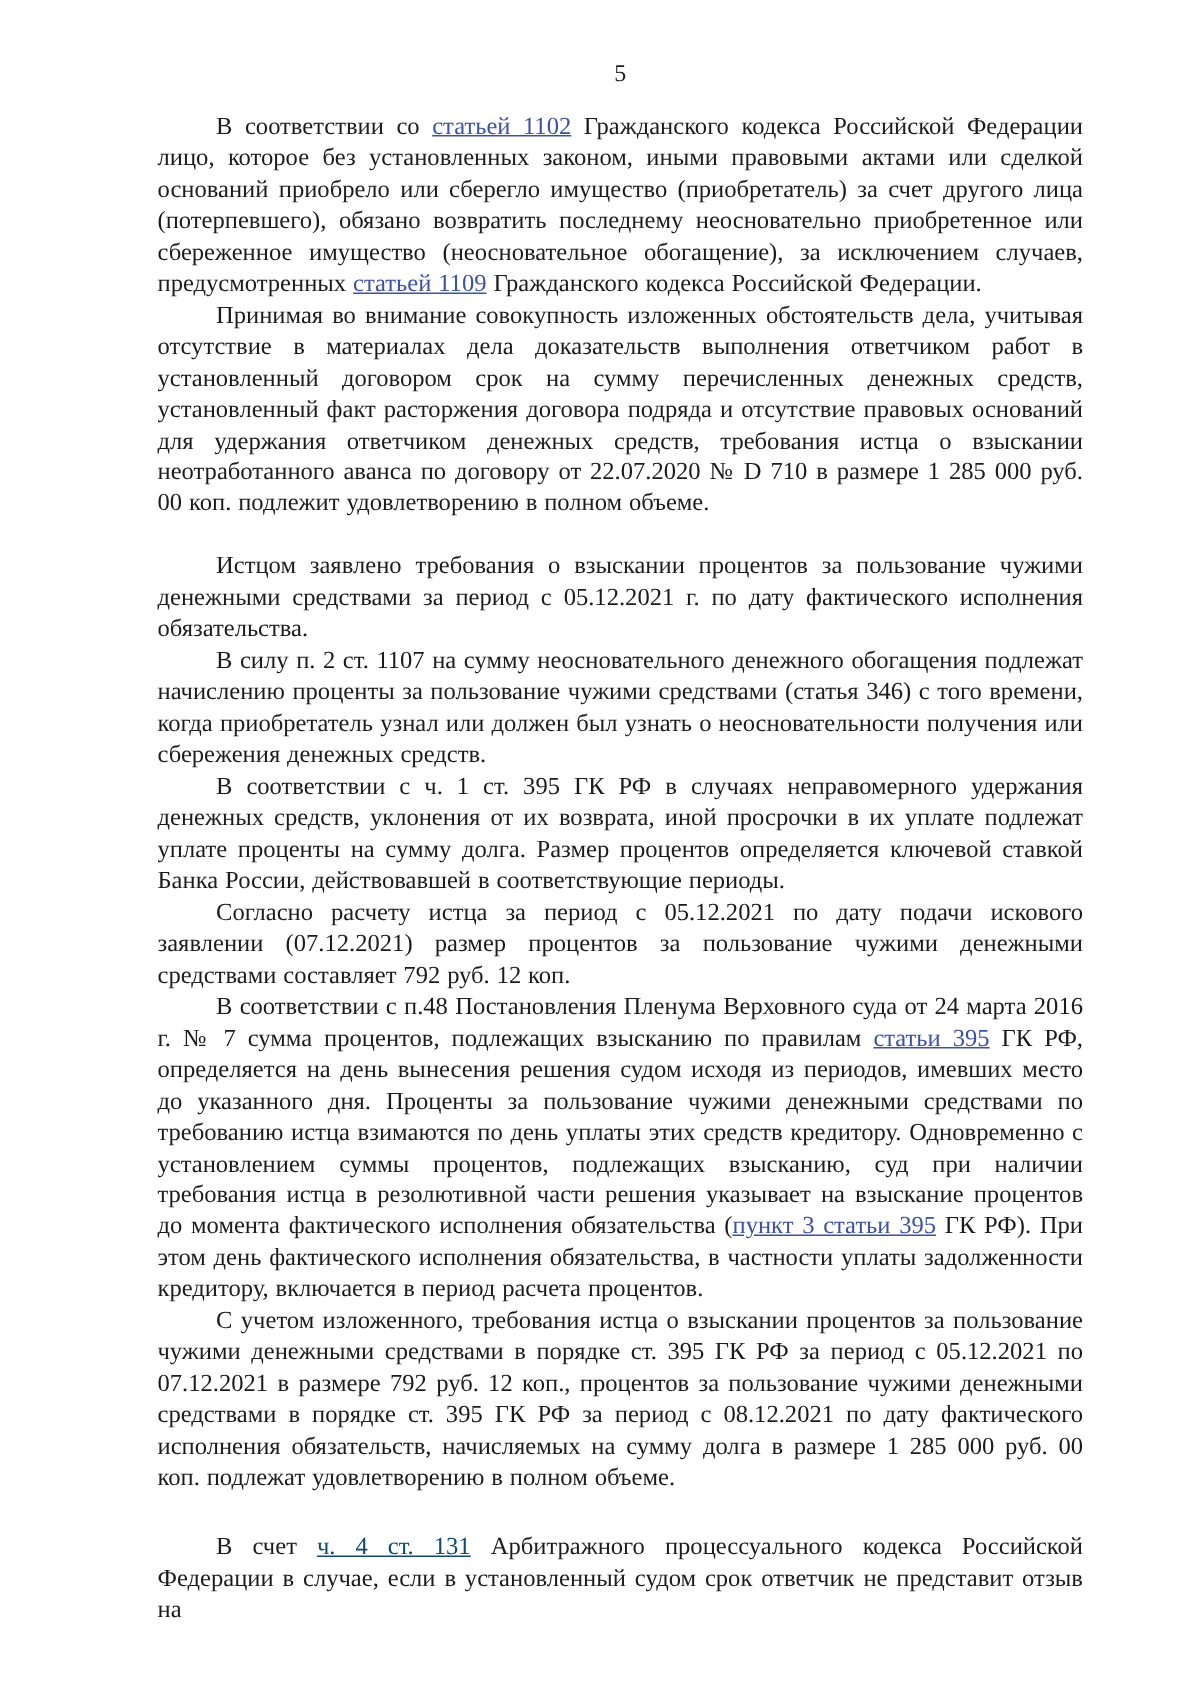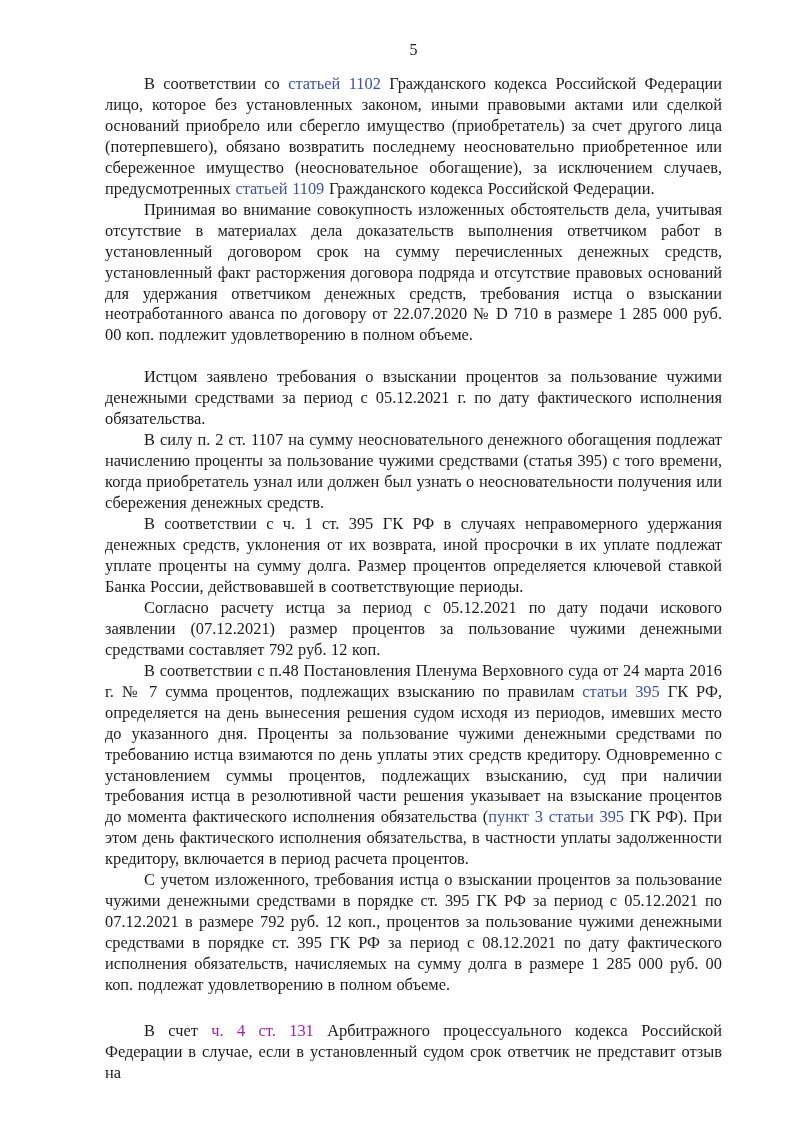--- a/index.html
+++ b/index.html
@@ -34,32 +34,33 @@
     font-size: 16.4px;
     line-height: 20.95px;
     text-align: justify;
     text-align-last: left;
     word-spacing: 0.5px;
   }
   .para.indent {
     text-indent: 39px;
   }
   .para a {
+    text-decoration: underline;
     cursor: pointer;
   }
 </style>
 </head>
 <body style="color: rgb(27, 27, 27);">
 
 <div class="page">
   <div class="page-number">5</div>
   <div class="doc-body" id="doc-body">
       <p class="para indent"><span>В соответствии со </span><a style="color: rgb(59, 81, 165);">статьей 1102</a><span> Гражданского кодекса Российской Федерации лицо, которое без установленных законом, иными правовыми актами или сделкой оснований приобрело или сберегло имущество (приобретатель) за счет другого лица (потерпевшего), обязано возвратить последнему неосновательно приобретенное или сбереженное имущество (неосновательное обогащение), за исключением случаев, предусмотренных </span><a style="color: rgb(59, 81, 165);">статьей 1109</a><span> Гражданского кодекса Российской Федерации.</span></p>
       <p class="para indent"><span>Принимая во внимание совокупность изложенных обстоятельств дела, учитывая отсутствие в материалах дела доказательств выполнения ответчиком работ в установленный договором срок на сумму перечисленных денежных средств, установленный факт расторжения договора подряда и отсутствие правовых оснований для удержания ответчиком денежных средств, требования истца о взыскании неотработанного аванса по договору от 22.07.2020 № D 710 в размере 1 285 000 руб. 00 коп. подлежит удовлетворению в полном объеме.</span></p>
       <p class="para indent" style="margin-top: 21px;"><span>Истцом заявлено требования о взыскании процентов за пользование чужими денежными средствами за период с 05.12.2021 г. по дату фактического исполнения обязательства.</span></p>
-      <p class="para indent"><span>В силу п. 2 ст. 1107 на сумму неосновательного денежного обогащения подлежат начислению проценты за пользование чужими средствами (статья 395) с того времени, когда приобретатель узнал или должен был узнать о неосновательности получения или сбережения денежных средств.</span></p>
+      <p class="para indent"><span>В силу п. 2 ст. 1107 на сумму неосновательного денежного обогащения подлежат начислению проценты за пользование чужими средствами (статья 346) с того времени, когда приобретатель узнал или должен был узнать о неосновательности получения или сбережения денежных средств.</span></p>
       <p class="para indent"><span>В соответствии с ч. 1 ст. 395 ГК РФ в случаях неправомерного удержания денежных средств, уклонения от их возврата, иной просрочки в их уплате подлежат уплате проценты на сумму долга. Размер процентов определяется ключевой ставкой Банка России, действовавшей в соответствующие периоды.</span></p>
       <p class="para indent"><span>Согласно расчету истца за период с 05.12.2021 по дату подачи искового заявлении (07.12.2021) размер процентов за пользование чужими денежными средствами составляет 792 руб. 12 коп.</span></p>
       <p class="para indent"><span>В соответствии с п.48 Постановления Пленума Верховного суда от 24 марта 2016 г. № 7 сумма процентов, подлежащих взысканию по правилам </span><a style="color: rgb(59, 81, 165);">статьи 395</a><span> ГК РФ, определяется на день вынесения решения судом исходя из периодов, имевших место до указанного дня. Проценты за пользование чужими денежными средствами по требованию истца взимаются по день уплаты этих средств кредитору. Одновременно с установлением суммы процентов, подлежащих взысканию, суд при наличии требования истца в резолютивной части решения указывает на взыскание процентов до момента фактического исполнения обязательства (</span><a style="color: rgb(59, 81, 165);">пункт 3 статьи 395</a><span> ГК РФ). При этом день фактического исполнения обязательства, в частности уплаты задолженности кредитору, включается в период расчета процентов.</span></p>
       <p class="para indent"><span>С учетом изложенного, требования истца о взыскании процентов за пользование чужими денежными средствами в порядке ст. 395 ГК РФ за период с 05.12.2021 по 07.12.2021 в размере 792 руб. 12 коп., процентов за пользование чужими денежными средствами в порядке ст. 395 ГК РФ за период с 08.12.2021 по дату фактического исполнения обязательств, начисляемых на сумму долга в размере 1 285 000 руб. 00 коп. подлежат удовлетворению в полном объеме.</span></p>
-      <p class="para indent" style="margin-top: 25px;"><span>В счет </span><a style="color: #a21caf;">ч. 4 ст. 131</a><span> Арбитражного процессуального кодекса Российской Федерации в случае, если в установленный судом срок ответчик не представит отзыв на</span></p>
+      <p class="para indent" style="margin-top: 25px;"><span>В счет </span><a style="color: #0c4a6e;">ч. 4 ст. 131</a><span> Арбитражного процессуального кодекса Российской Федерации в случае, если в установленный судом срок ответчик не представит отзыв на</span></p>
     </div>
 </div>
 
 </body></html>

